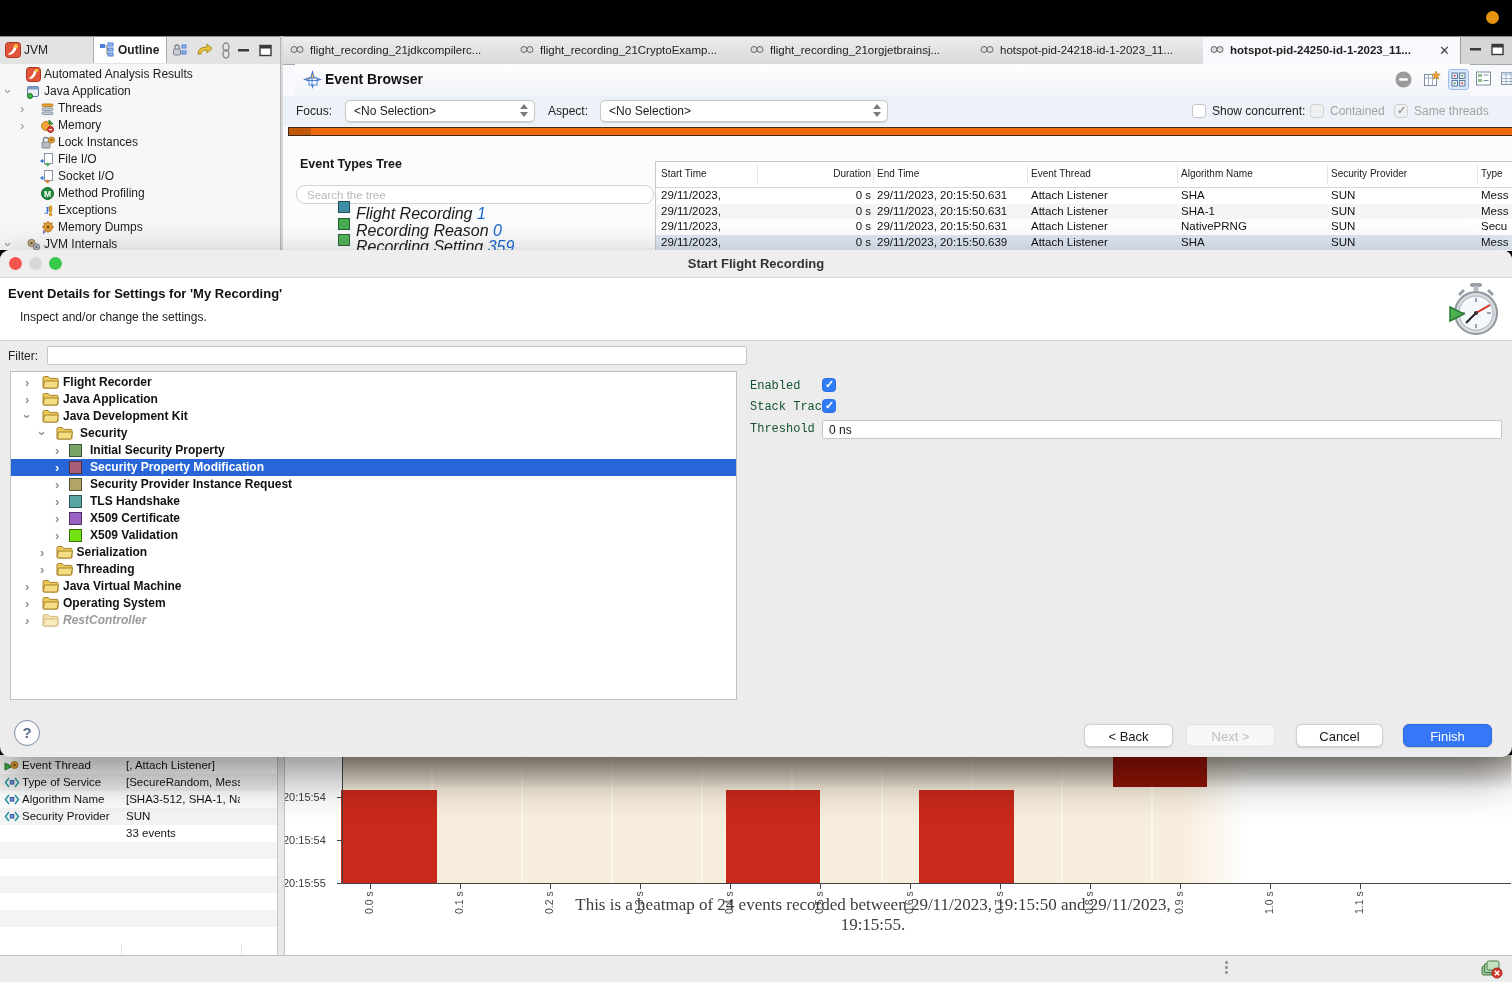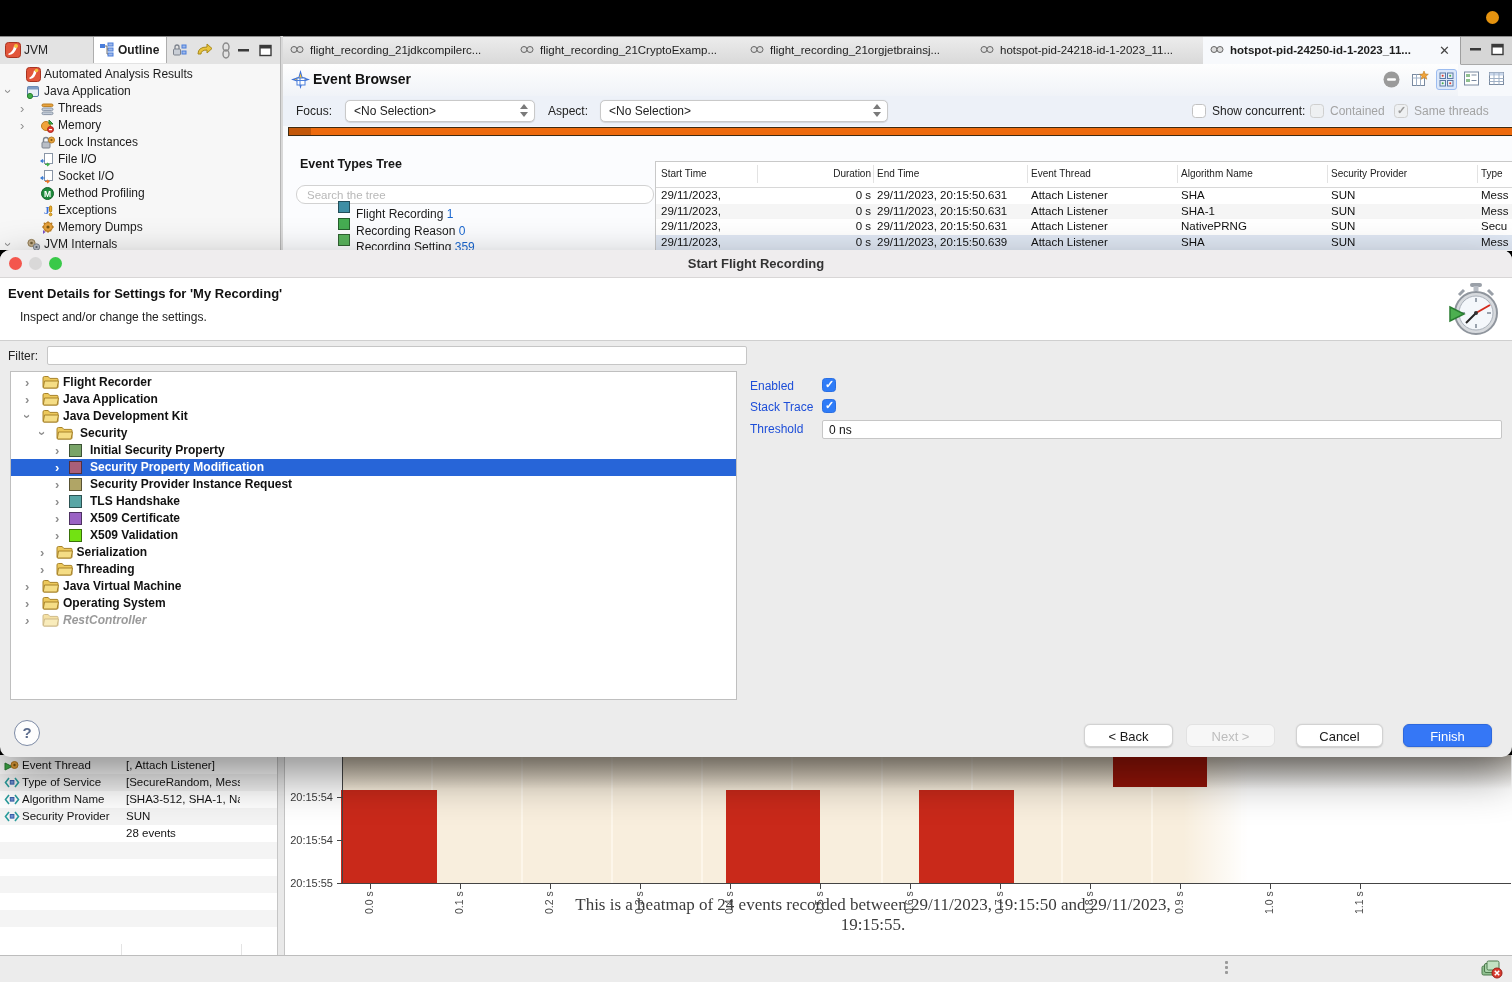--- a/index.html
+++ b/index.html
@@ -33,21 +33,21 @@
   
   #editor{left:283px;top:36px;width:1229px;height:214px;background:#f7f9fc;}
   #tabbar{left:0;top:0;width:1229px;height:27px;background:#d6d6d6;border-top:1px solid #8a8a8a;border-bottom:1px solid #a9a9a9;}
   .etab{position:absolute;top:0;height:27px;background:linear-gradient(#ececec,#d9d9d9);border-right:1px solid #9f9f9f;font-size:11.5px;color:#1d1d1d;line-height:27px;overflow:hidden;}
   .etab.active{background:#f7f9fc;font-weight:700;border-bottom:1px solid #f7f9fc;}
   .etab .tico{position:absolute;left:7px;top:8px;}
   .etab .tlab{position:absolute;left:27px;top:0;white-space:nowrap;}
   .etab .tclose{position:absolute;right:10px;top:0;color:#444;font-size:13px;font-weight:400;}
   .winbtn{position:absolute;top:6px;width:15px;height:13px;}
 
-  #browser-header{left:0;top:28px;width:1175px;height:32px;background:linear-gradient(#fefefe,#f0f3f8);text-align:center;}
+  #browser-header{left:12px;top:28px;width:1175px;height:32px;background:linear-gradient(#fefefe,#f0f3f8);text-align:center;}
   #browser-title{left:30px;top:7px;font-size:14px;font-weight:700;color:#111;}
   #browser-icon{left:8px;top:6px;}
   .bh-tool{position:absolute;top:5px;width:21px;height:21px;}
   .bh-tool.sel{background:#dce8fa;border:1px solid #9cbcf0;border-radius:3px;}
 
   #focus-row{left:0;top:60px;width:1229px;height:30px;background:#edf1f8;}
   .frlabel{position:absolute;top:8px;font-size:12px;color:#222;}
   .select{position:absolute;top:4px;height:20px;background:#fff;border:1px solid #c9c9c9;border-radius:5px;box-shadow:0 .5px 1px rgba(0,0,0,.12);font-size:12px;color:#222;}
   .select .sval{position:absolute;left:8px;top:3px;white-space:nowrap;}
   .stepper{position:absolute;right:5px;top:3px;width:10px;height:13px;}
@@ -62,21 +62,21 @@
   .graylab{color:#a3a3a3 !important;}
 
   #orange-bar{left:5px;top:91px;width:1497px;height:9px;background:#ed6a0e;border:1px solid #3d2a12;box-sizing:border-box;}
   #orange-cap{left:6px;top:92px;width:22px;height:7px;background:#c2570a;}
 
   #eb-content{left:0;top:101px;width:1229px;height:113px;background:#fbfcfe;}
   #ett-heading{left:17px;top:20px;font-size:12.5px;font-weight:700;color:#151515;}
   #ett-search{left:13px;top:48px;width:336px;height:17px;border:1px solid #d2d2d2;border-radius:9px;background:#fff;font-size:11.5px;color:#333;padding:0 10px;outline:none;font-family:"Liberation Sans",sans-serif;}
   #ett-search::placeholder{color:#b8b8b8;}
   #type-tree{left:0;top:62px;width:360px;height:51px;overflow:hidden;}
-  .ttrow{position:absolute;left:0;width:360px;height:16px;line-height:16px;font-size:12px;color:#1b1b1b;}
+  .ttrow{position:absolute;left:0;width:360px;height:16px;line-height:16px;font-size:16px;color:#1b1b1b;font-style:italic;}
   .ttrow .sq{position:absolute;left:55px;top:2px;width:12px;height:12px;border:1px solid rgba(0,0,0,.45);box-sizing:border-box;}
   .ttrow .tl{position:absolute;left:73px;white-space:nowrap;}
   .ttrow .cnt{color:#1a67cf;}
 
   #event-table{left:372px;top:24px;width:857px;height:89px;background:#fff;border-left:1px solid #c9c9c9;border-top:1px solid #c9c9c9;}
   .thead{position:absolute;left:0;top:0;width:857px;height:25px;border-bottom:1px solid #d8d8d8;background:#fff;}
   .th{position:absolute;top:6px;font-size:10px;color:#222;white-space:nowrap;}
   .th-sep{position:absolute;top:3px;width:1px;height:18px;background:#e3e3e3;}
   .trow{position:absolute;left:0;width:857px;height:15.5px;font-size:11.5px;color:#111;line-height:15.5px;}
   .trow .td{position:absolute;top:0;white-space:nowrap;overflow:hidden;}
@@ -93,21 +93,21 @@
 
   #chart{position:absolute;left:283px;top:0;width:1229px;height:200px;background:#fff;}
   #plot-bg{position:absolute;left:60px;top:0;width:1168px;height:128px;
      background:
        linear-gradient(to bottom, rgba(122,112,97,.55) 0px, rgba(122,112,97,0) 34px),
        linear-gradient(to right, rgba(255,255,255,0) 840px, #ffffff 905px),
        repeating-linear-gradient(to right, #f8eedd 0px 88px, #fdf6ea 88px 90px);}
   #yaxis{position:absolute;left:59px;top:0;width:1px;height:129px;background:#444;}
   #xaxis{position:absolute;left:59px;top:128px;width:1169px;height:1px;background:#444;}
   .ytick{position:absolute;left:54px;width:6px;height:1px;background:#444;}
-  .ylab{position:absolute;left:0;width:50px;text-align:right;font-size:11px;color:#3a3a3a;}
+  .ylab{position:absolute;left:0;width:50px;font-size:11px;color:#3a3a3a;}
   .xtick{position:absolute;top:129px;width:1px;height:5px;background:#444;}
   .xlab{position:absolute;top:136px;width:14px;height:42px;writing-mode:vertical-rl;transform:rotate(180deg);font-size:10.5px;color:#4a4a4a;text-align:right;}
   .hbar{position:absolute;}
   #chart-caption{position:absolute;left:270px;top:140px;width:640px;text-align:center;
      font-family:"Liberation Serif",serif;font-size:17px;color:#3c3c3c;}
 
   
   #statusbar{left:0;top:955px;width:1512px;height:27px;background:#ececec;border-top:1px solid #bdbdbd;}
   #sb-handle{left:1225px;top:5px;width:4px;height:16px;}
   #sb-handle i{display:block;width:3px;height:3px;border-radius:1px;background:#9a9a9a;margin:0 0 2px 0;}
@@ -130,21 +130,21 @@
   #dlg-filter{left:47px;top:96px;width:690px;height:17px;border:1px solid #c6c6c6;background:#fff;border-radius:2px;outline:none;font-size:12px;padding:0 4px;font-family:"Liberation Sans",sans-serif;}
   #dlg-tree{left:10px;top:121px;width:727px;height:329px;background:#fff;border:1px solid #bfbfbf;box-sizing:border-box;overflow:hidden;}
   .drow{position:absolute;left:0;width:725px;height:17px;line-height:17px;font-size:12px;font-weight:700;color:#111;}
   .drow.sel{background:#2765d8;color:#fff;}
   .drow.dim{color:#9a9a9a;font-style:italic;}
   .drow .chev{position:absolute;top:0;color:#8e8e8e;font-size:13px;}
   .drow.sel .chev{color:#fff;}
   .drow .dic{position:absolute;top:1px;}
   .drow .sq{position:absolute;top:2px;width:13px;height:13px;border:1px solid rgba(0,0,0,.5);box-sizing:border-box;}
   .drow .dlab{position:absolute;top:0;white-space:nowrap;}
-  .detlab{position:absolute;font-size:12px;color:#1d4ed8;}
+  .detlab{position:absolute;font-size:12px;color:#14532d;font-family:Liberation Mono, monospace;}
   #threshold-input{left:822px;top:170px;width:666px;height:17px;border:1px solid #c6c6c6;background:#fff;border-radius:2px;outline:none;font-size:12px;padding:0 6px;font-family:"Liberation Sans",sans-serif;color:#111;}
   #dlg-help{left:14px;top:470px;width:26px;height:26px;border-radius:50%;border:1.5px solid #7c8aa5;box-sizing:border-box;background:#fdfdfd;color:#5a6b8c;font-size:15px;font-weight:700;text-align:center;line-height:23px;}
   .dbtn{position:absolute;top:474px;height:23px;border-radius:6px;background:#fff;border:1px solid #d2d2d2;box-shadow:0 .5px 1.5px rgba(0,0,0,.15);font-size:13px;color:#1a1a1a;text-align:center;line-height:23px;box-sizing:border-box;}
   .dbtn.disabled{background:#f7f7f7;color:#bdbdbd;border-color:#e2e2e2;box-shadow:none;}
   .dbtn.primary{background:#3577f6;border-color:#2d68dd;color:#fff;font-weight:400;}
 </style>
 </head>
 <body>
 
 <div id="screen">
@@ -503,21 +503,21 @@
           <span class="pic icn"><svg width="16" height="13">
               <path d="M5 2 L1.5 6.5 L5 11" fill="none" stroke="#2a9d9d" stroke-width="1.6"></path>
               <path d="M11 2 L14.5 6.5 L11 11" fill="none" stroke="#2a9d9d" stroke-width="1.6"></path>
               <rect x="6.3" y="4.5" width="3.6" height="3.6" fill="#6f8fd0" stroke="#3a5fa8"></rect>
             </svg></span>
           <span class="pname">Security Provider</span>
           <span class="pval">SUN</span>
         </div>
         <div class="prow" style="top: 70px; background: rgb(255, 255, 255);">
           <span class="pname"></span>
-          <span class="pval">28 events</span>
+          <span class="pval">33 events</span>
         </div>
         <div class="prow" style="top: 87px; background: rgb(244, 244, 244);"></div>
         <div class="prow" style="top: 104px; background: rgb(255, 255, 255);"></div>
         <div class="prow" style="top: 121px; background: rgb(244, 244, 244);"></div>
         <div class="prow" style="top: 138px; background: rgb(255, 255, 255);"></div>
         <div class="prow" style="top: 155px; background: rgb(244, 244, 244);"></div>
         <div class="prow" style="top: 172px; background: rgb(255, 255, 255);"></div>
       </div>
     <div id="chart">
       <div id="plot-bg"></div>

